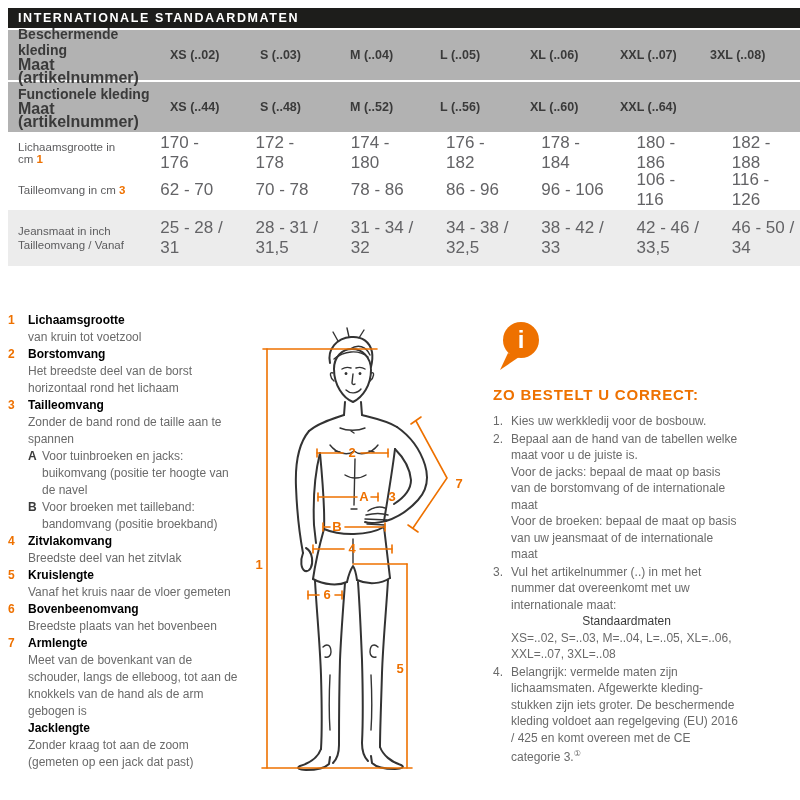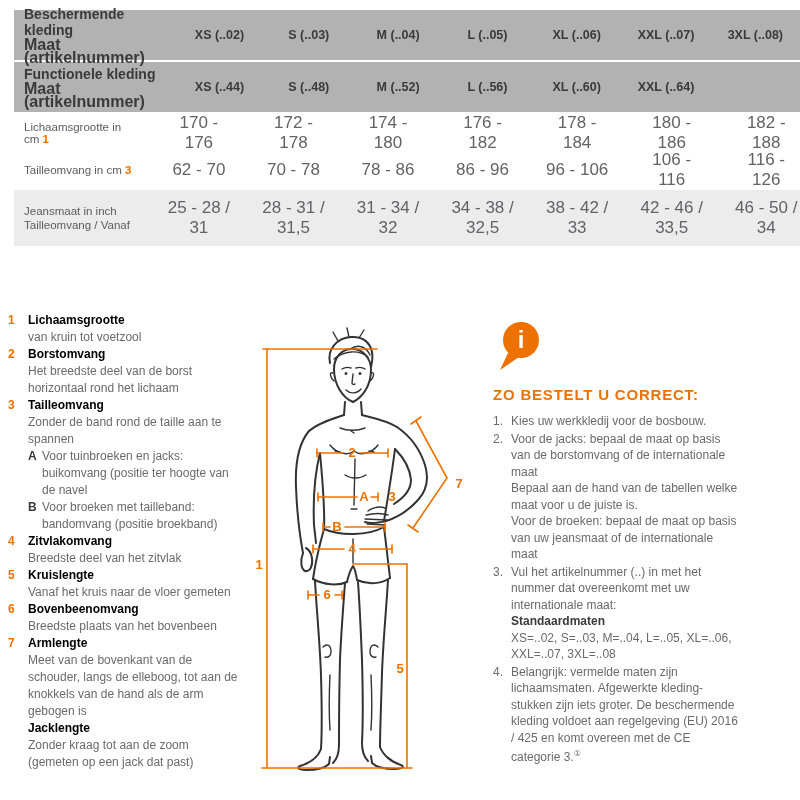--- a/index.html
+++ b/index.html
@@ -10,23 +10,23 @@
   }
   .page{position:relative;width:800px;height:800px;}
 
   
   .table-wrap{position:absolute;left:8px;top:8px;width:792px;}
   .title-bar{
     background:#1d1d1b;color:#fff;font-weight:bold;font-size:12.5px;
     letter-spacing:1.6px;height:20px;line-height:20px;padding-left:10px;
     box-sizing:border-box;
   }
-  .trow{display:flex;align-items:center;box-sizing:border-box;margin-left:6px;}
+  .trow{display:flex;align-items:center;box-sizing:border-box;}
   .tlbl{width:162px;padding-left:10px;box-sizing:border-box;}
-  .tcell{width:90px;text-align:center;}
+  .tcell{width:90px;text-align:left;}
   .hrow{background:#b2b2b2;height:50px;margin-top:2px;}
   .hrow .lbl-main{font-weight:bold;font-size:14px;color:#3a3a3a;line-height:16px;}
   .hrow .lbl-sub{font-weight:bold;font-size:16px;color:#3a3a3a;line-height:13px;}
   .hrow .tcell{font-weight:bold;font-size:12.5px;color:#3a3a3a;}
   .drow{height:34px;margin-top:3px;font-size:11.5px;color:#5c5c5e;gap:27px;}
   .drow.stripe{background:#ececec;}
   .drow.tall{height:56px;}
   .drow .tcell{font-size:17px;color:#636366;}
   .marker{color:#ee7100;font-weight:bold;}
   .dlbl-line{line-height:14px;}
@@ -53,29 +53,30 @@
 
   
   .order{width:250px;flex:none;padding-left:1px;box-sizing:border-box;}
   .bubble{margin:8px 0 8px 2px;}
   .order-heading{
     color:#ee7100;font-weight:bold;font-size:15px;letter-spacing:0.8px;
     margin:2px 0 10px 0;
   }
   .oi-item{display:grid;grid-template-columns:18px 1fr;font-size:12px;line-height:16.5px;color:#6a6a6a;margin-bottom:1px;}
   .oi-num{color:#6a6a6a;}
-  .oi-bold{font-weight:bold;color:#3a3a3a;}
+  .oi-bold{font-weight:normal;color:#3a3a3a;text-align:center;}
   .oi-foot{font-size:8px;vertical-align:super;}
 </style>
 </head>
 <body>
 
 <div class="page">
 
   <div class="table-wrap">
+    <div class="title-bar">INTERNATIONALE STANDAARDMATEN</div>
 
     <div class="trow hrow">
       <div class="tlbl">
         <div class="lbl-main">Beschermende kleding</div>
         <div class="lbl-sub">Maat (artikelnummer)</div>
       </div>
       <div class="tcell">XS (..02)</div>
       <div class="tcell">S (..03)</div>
       <div class="tcell">M (..04)</div>
       <div class="tcell">L (..05)</div>
@@ -347,22 +348,22 @@
       <div class="order-heading">ZO BESTELT U CORRECT:</div>
 
       <div class="oi-item">
         <span class="oi-num">1.</span>
         <div>Kies uw werkkledij voor de bosbouw.</div>
       </div>
 
       <div class="oi-item">
         <span class="oi-num">2.</span>
         <div>
+          <div>Bepaal aan de hand van de tabellen welke maat voor u de juiste is.</div>
           <div>Voor de jacks: bepaal de maat op basis van de borstomvang of de internationale maat</div>
-          <div>Bepaal aan de hand van de tabellen welke maat voor u de juiste is.</div>
           <div>Voor de broeken: bepaal de maat op basis van uw jeansmaat of de internationale maat</div>
         </div>
       </div>
 
       <div class="oi-item">
         <span class="oi-num">3.</span>
         <div>
           <div>Vul het artikelnummer (..) in met het nummer dat overeenkomt met uw internationale maat:</div>
           <div class="oi-bold">Standaardmaten</div>
           <div>XS=..02, S=..03, M=..04, L=..05, XL=..06, XXL=..07, 3XL=..08</div>

